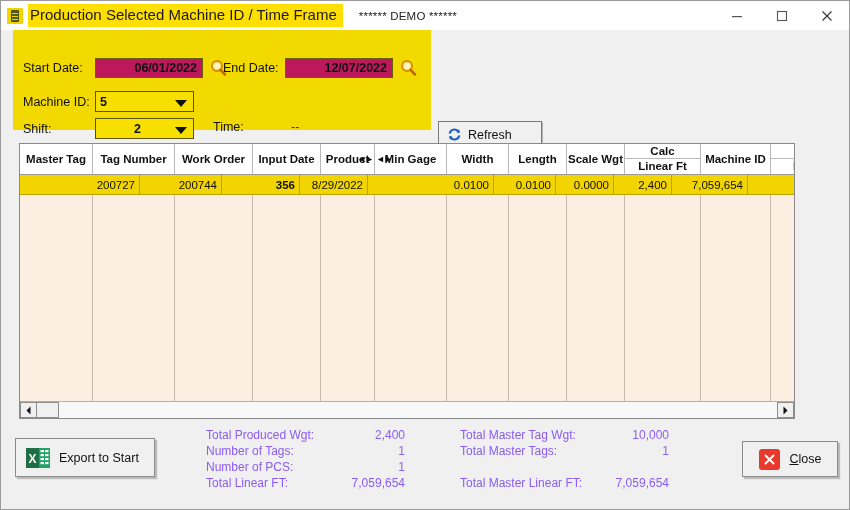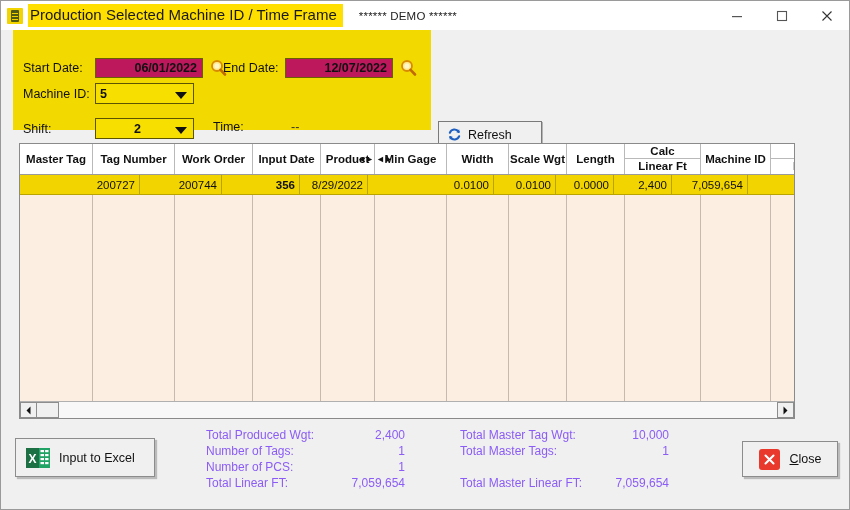--- a/index.html
+++ b/index.html
@@ -449,21 +449,21 @@
       <span class="date-box">12/07/2022</span>
       <span class="mag">
         <svg width="22" height="20" viewBox="0 0 22 20">
           <circle cx="9" cy="8" r="5" fill="#ffe98a" stroke="#d98b00" stroke-width="1.8"></circle>
           <circle cx="9" cy="8" r="2.6" fill="#fff6c9"></circle>
           <path d="M12.6 11.8 L17 16.5" stroke="#c06a00" stroke-width="2.6" stroke-linecap="round"></path>
         </svg>
       </span>
     </div>
 
-    <div class="frow" style="left:22px; top:53px;">
+    <div class="frow" style="left:22px; top:61px;">
       <span class="flabel" style="width:72px;">Machine ID:</span>
       <span class="combo">
         <span class="cval">5</span>
         <span class="arrow"></span>
       </span>
     </div>
 
     <div class="frow" style="left:22px; top:88px;">
       <span class="flabel" style="width:72px;">Shift:</span>
       <span class="combo right">
@@ -500,22 +500,22 @@
   <div class="grid-wrap">
 
     <div class="grid-head" id="gridHead">
         <div class="hcell" style="width: 73px;">Master Tag</div>
         <div class="hcell" style="width: 82px;">Tag Number</div>
         <div class="hcell" style="width: 78px;">Work Order</div>
         <div class="hcell" style="width: 68px;">Input Date</div>
         <div class="hcell" style="width: 54px;">Product<span class="resize-handle" style="right: 1px;">◄►</span></div>
         <div class="hcell" style="width: 72px;">Min Gage<span class="resize-handle" style="left: 1px;">◄►</span></div>
         <div class="hcell" style="width: 62px;">Width</div>
+        <div class="hcell" style="width: 58px;">Length</div>
         <div class="hcell" style="width: 58px;">Scale Wgt</div>
-        <div class="hcell" style="width: 58px;">Length</div>
         <div class="hcell split" style="width: 76px;">
           <div class="top">Calc</div>
           <div class="bot">Linear Ft</div>
         </div>
         <div class="hcell" style="width: 70px;">Machine ID</div>
         <div class="hgroup" style="width: 126px;">
           <div class="gtop">Create</div>
           <div class="gsubs">
             <div class="gsub" style="width: 70px;">Date</div>
             <div class="gsub" style="width: 56px;">Time</div>
@@ -618,21 +618,21 @@
         <rect x="0" y="1" width="13" height="20" fill="#1d7044"></rect>
         <text x="6.5" y="15.5" font-family="Liberation Sans, sans-serif" font-size="12" font-weight="bold" fill="#ffffff" text-anchor="middle">X</text>
         <rect x="13" y="1" width="11" height="20" fill="#21a366"></rect>
         <rect x="14.5" y="3" width="8" height="2.2" fill="#ffffff"></rect>
         <rect x="14.5" y="7" width="8" height="2.2" fill="#ffffff"></rect>
         <rect x="14.5" y="11" width="8" height="2.2" fill="#ffffff"></rect>
         <rect x="14.5" y="15" width="8" height="2.2" fill="#ffffff"></rect>
         <rect x="18" y="2" width="1.1" height="17" fill="#21a366"></rect>
       </svg>
     </span>
-    <span>Input to Excel</span>
+    <span>Export to Start</span>
   </div>
 
   <div class="close-btn">
     <span class="x-icon">
       <svg width="13" height="13" viewBox="0 0 13 13">
           <path d="M2.5 2.5 L10.5 10.5 M10.5 2.5 L2.5 10.5" stroke="#ffffff" stroke-width="2.1" stroke-linecap="round"></path>
         </svg>
     </span>
     <span><span class="u">C</span><span>lose</span></span>
   </div>

